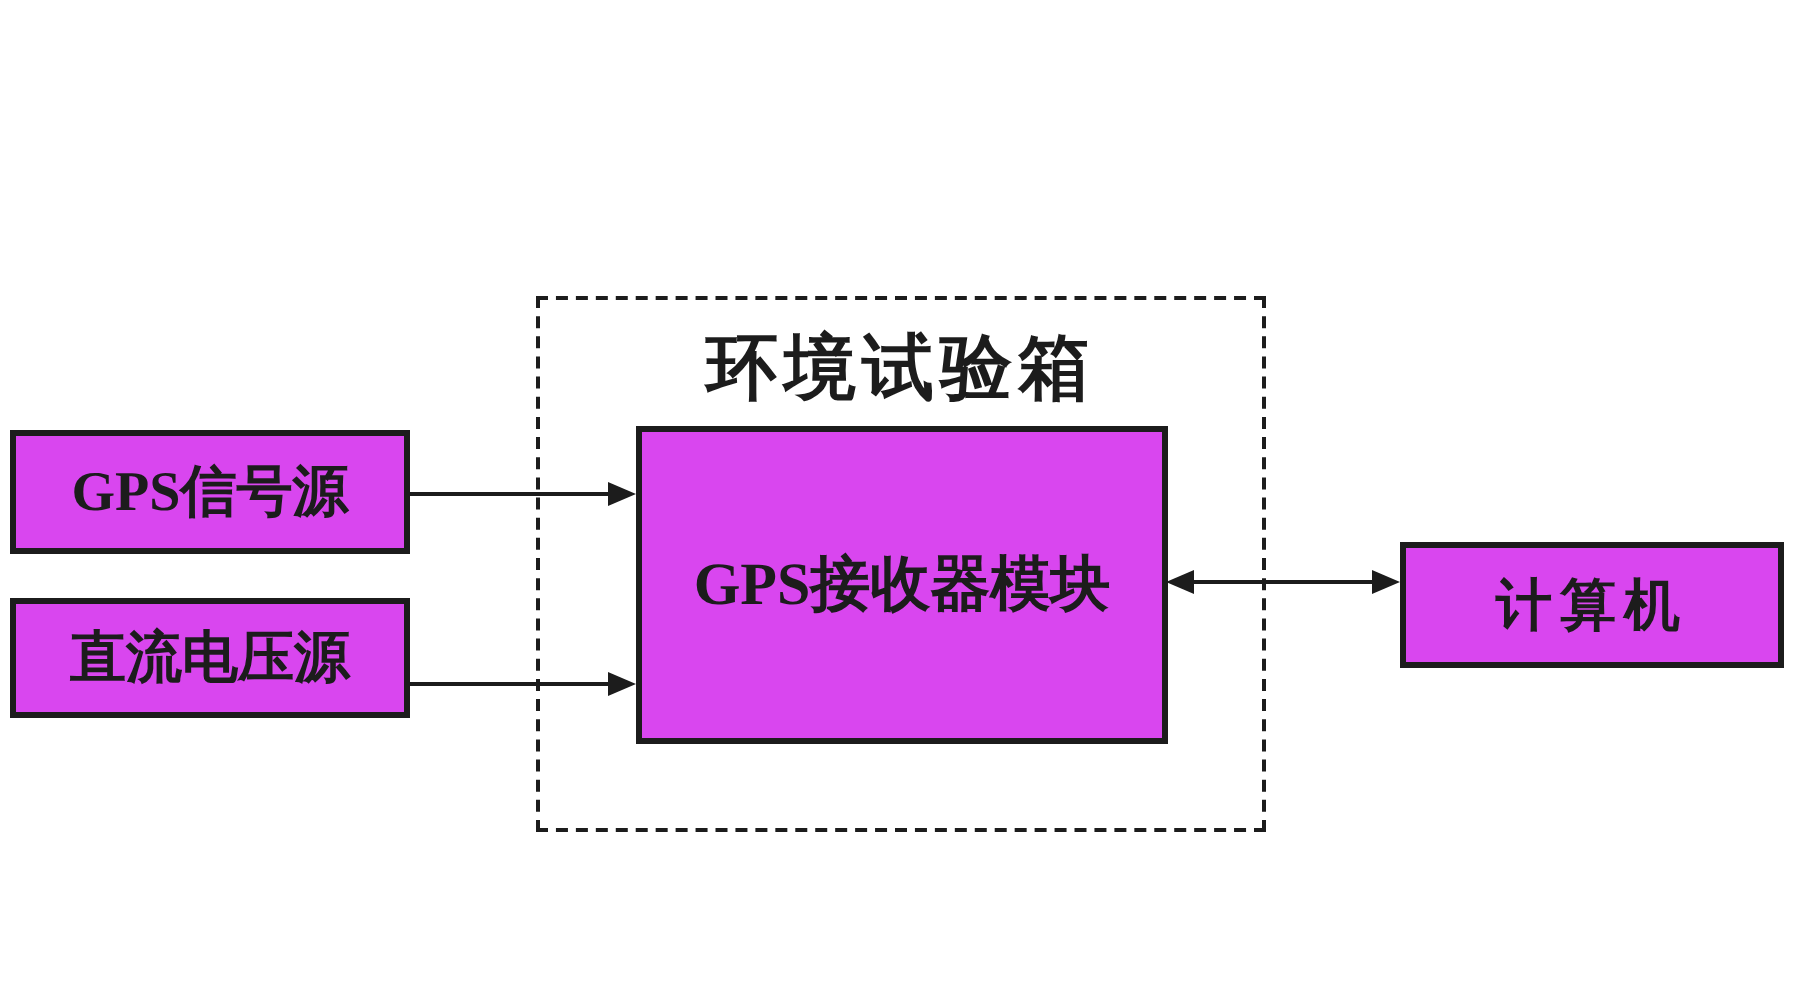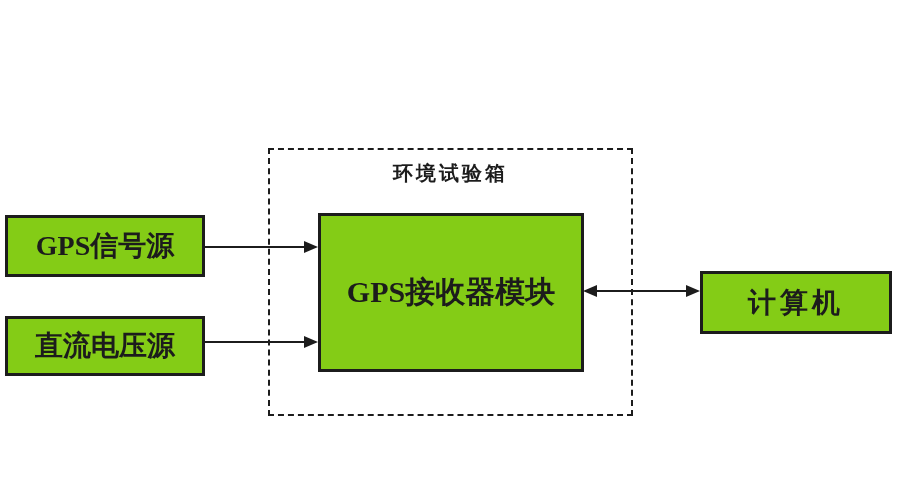--- a/index.html
+++ b/index.html
@@ -13,49 +13,49 @@
     height: 500px;
     background: #ffffff;
     font-family: "Liberation Serif", "DejaVu Serif", serif;
     color: #1c1c1c;
     overflow: hidden;
   }
   .box {
     position: absolute;
     box-sizing: border-box;
     border: 3px solid #1c1c1c;
-    background: #84cc16;
+    background: #d946ef;
     display: flex;
     align-items: center;
     justify-content: center;
     font-weight: 600;
     text-align: center;
   }
   #box-gps-signal   { left: 5px;   top: 215px; width: 200px; height: 62px;  font-size: 28px; }
-  #box-dc-voltage   { left: 5px;   top: 316px; width: 200px; height: 60px;  font-size: 28px; }
+  #box-dc-voltage   { left: 5px;   top: 299px; width: 200px; height: 60px;  font-size: 28px; }
   #box-computer     { left: 700px; top: 259px; width: 192px; height: 63px;  font-size: 28px; letter-spacing: 4px; margin-top: 12px; }
   #box-receiver     { left: 318px; top: 213px; width: 266px; height: 159px; font-size: 30px; }
 
   #chamber {
     position: absolute;
     box-sizing: border-box;
     left: 268px;
     top: 148px;
     width: 365px;
     height: 268px;
     border: 2px dashed #1c1c1c;
     background: transparent;
   }
   #chamber-label {
     position: absolute;
     left: 268px;
     top: 160px;
     width: 365px;
     text-align: center;
-    font-size: 20px;
+    font-size: 36px;
     font-weight: 600;
     letter-spacing: 3px;
   }
 
   .arrow-line {
     position: absolute;
     height: 2px;
     background: #1c1c1c;
   }
   .head {

